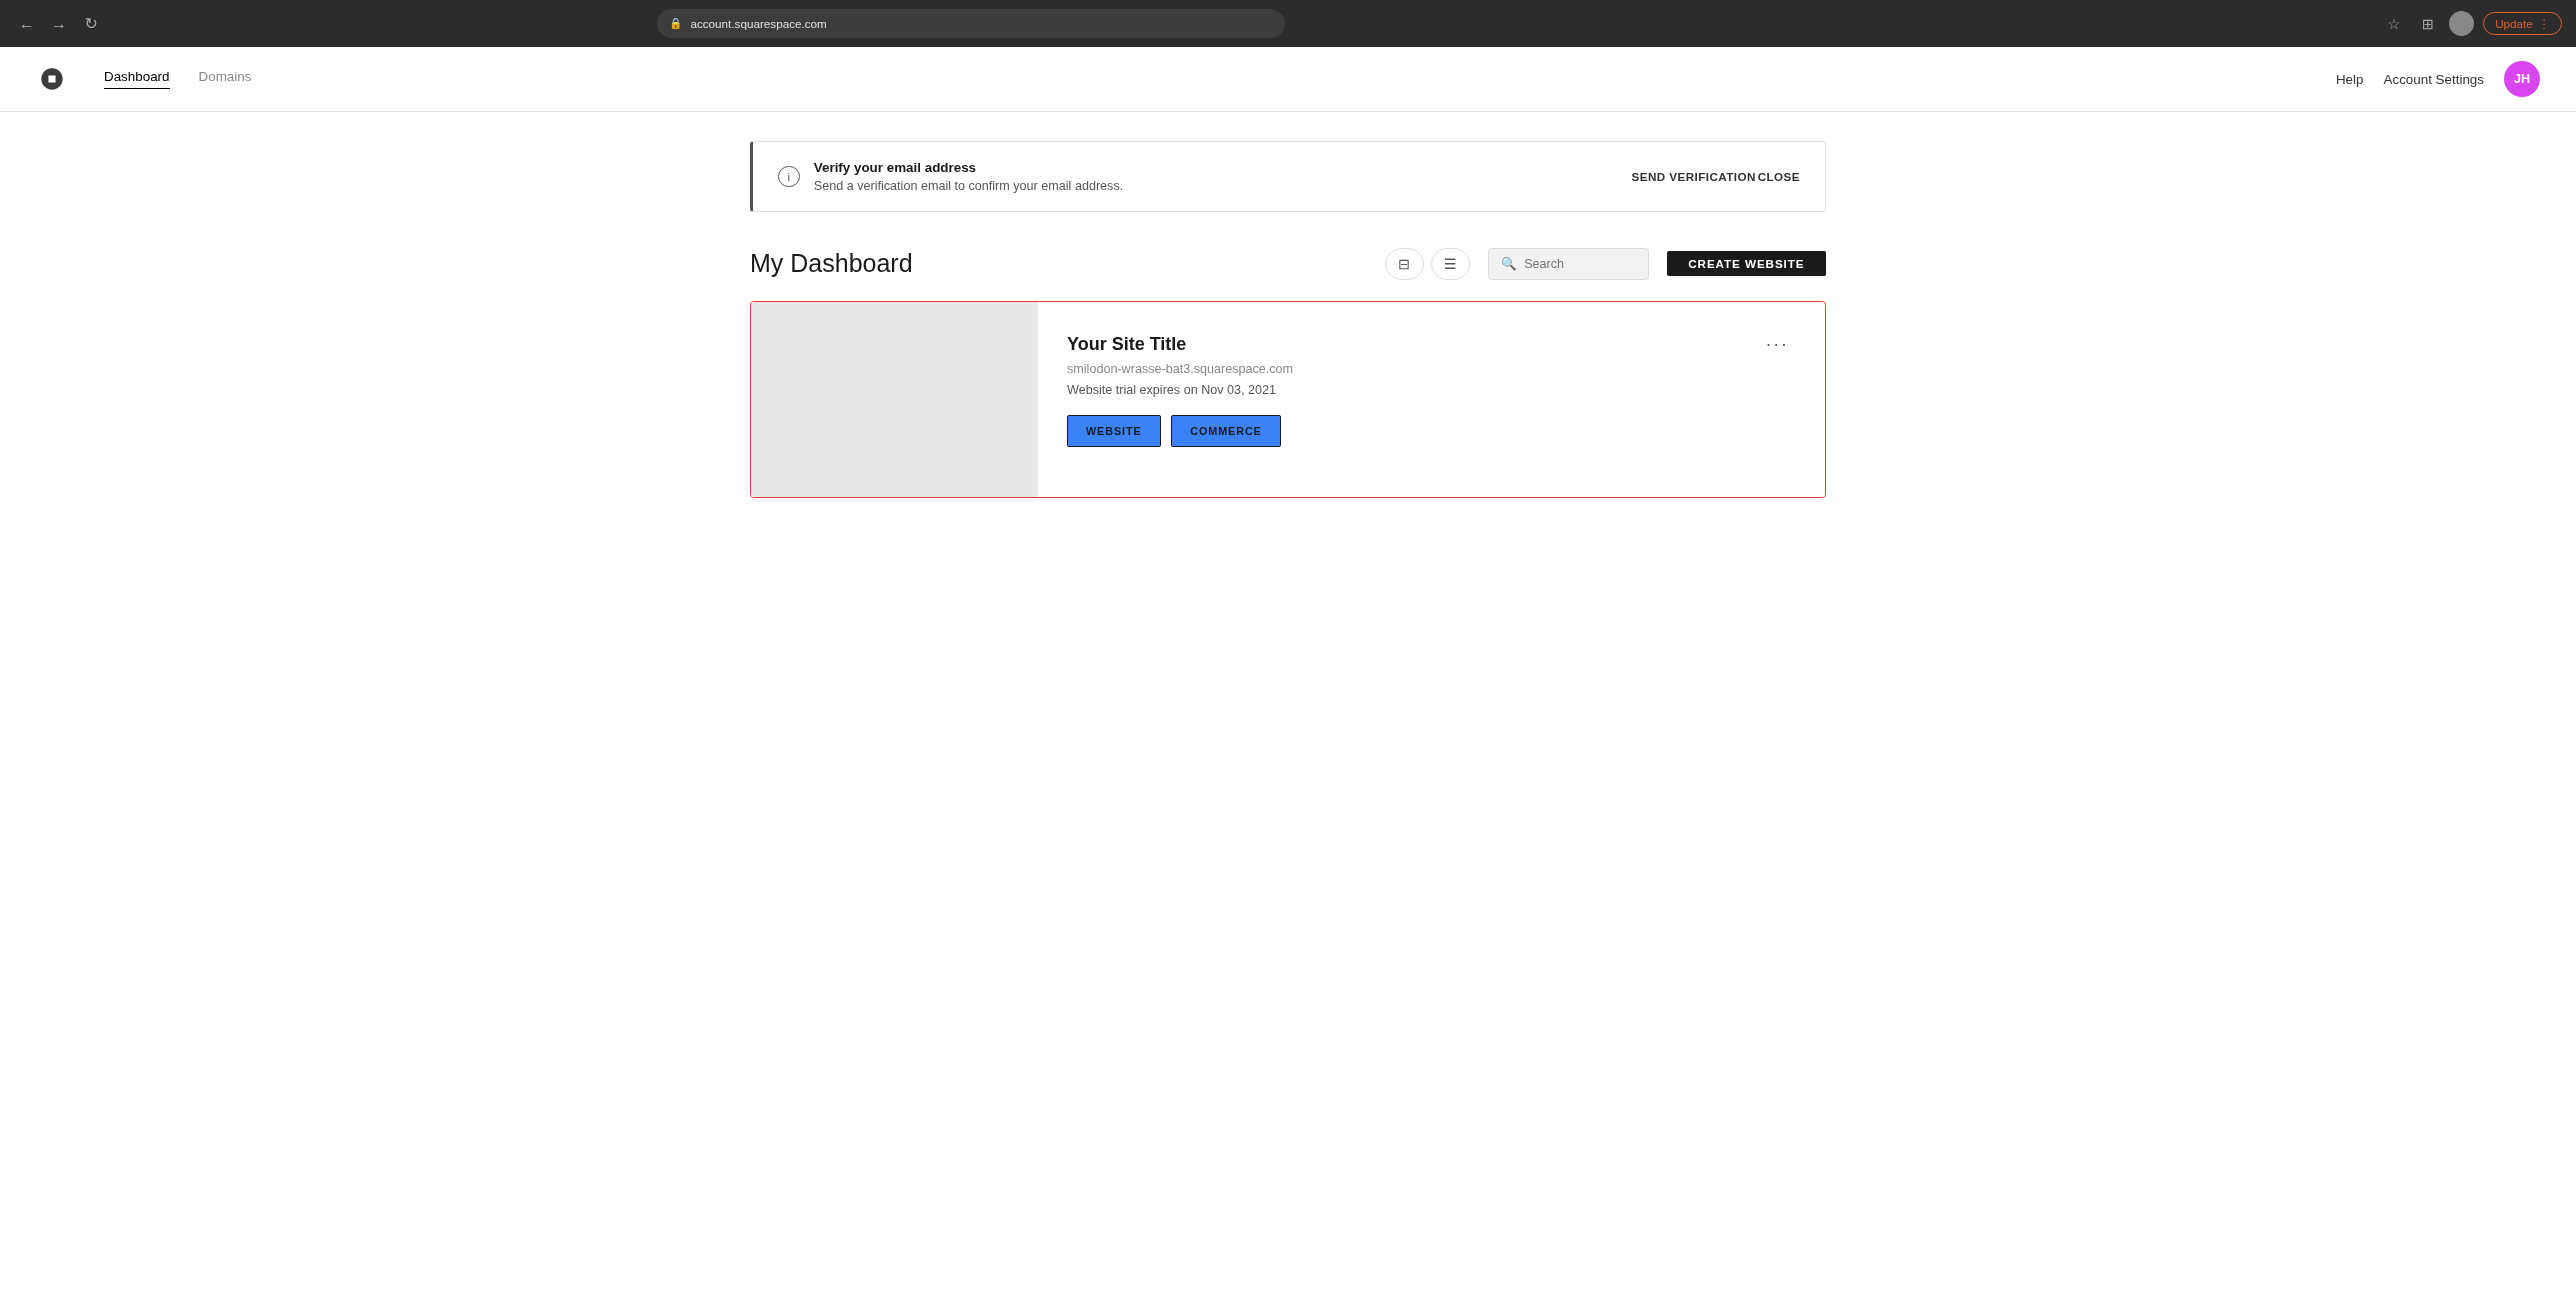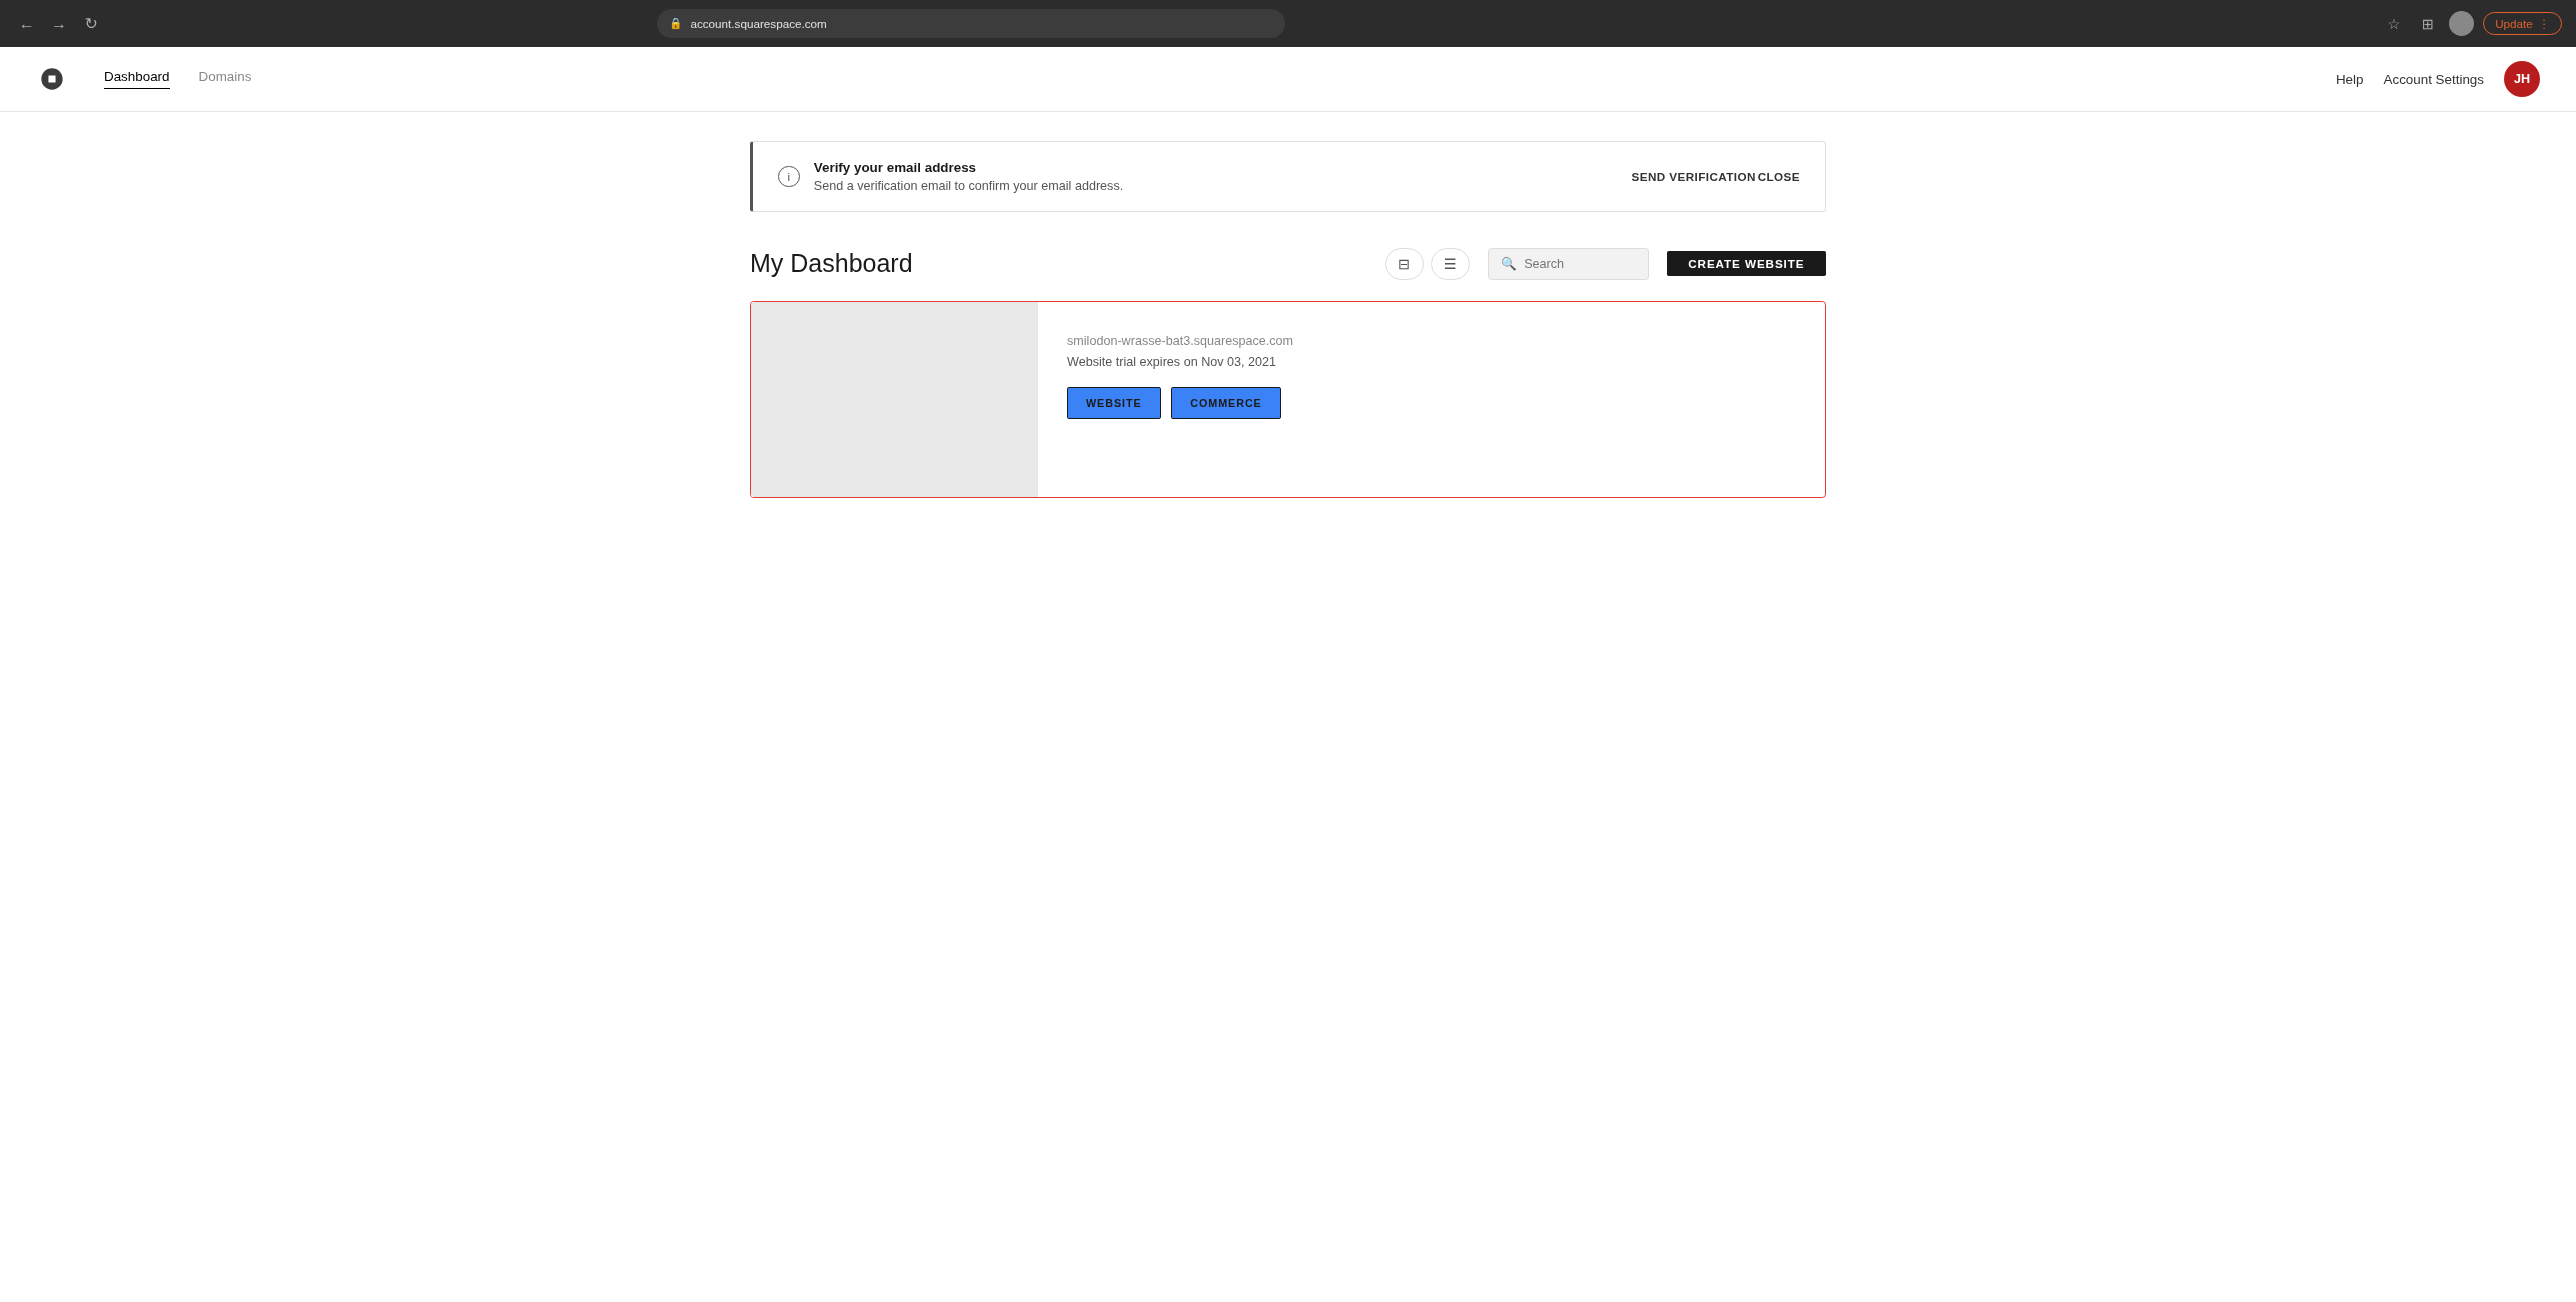--- a/index.html
+++ b/index.html
@@ -141,21 +141,21 @@
     }
     .nav-account-settings {
       font-size: 13.4px;
       color: #333;
       cursor: pointer;
     }
     .nav-user-avatar {
       width: 36px;
       height: 36px;
       border-radius: 50%;
-      background: #b91c1c;
+      background: #d946ef;
       display: flex;
       align-items: center;
       justify-content: center;
       color: #fff;
       font-size: 12.6px;
       font-weight: 600;
       cursor: pointer;
     }
 
     
@@ -428,20 +428,24 @@
         <span class="search-icon">🔍</span>
         <input class="search-input" type="text" placeholder="Search" style="">
       </div>
       <button class="create-website-btn">CREATE WEBSITE</button>
     </div>
 
     <div class="sites-grid">
       <div class="site-card">
         <div class="site-thumbnail"></div>
         <div class="site-info">
+          <div class="site-header-row">
+            <span class="site-title">Your Site Title</span>
+            <button class="site-more-btn">···</button>
+          </div>
           <div class="site-url">smilodon-wrasse-bat3.squarespace.com</div>
           <div class="site-trial">Website trial expires on Nov 03, 2021</div>
           <div class="site-actions">
             <button class="site-action-btn">WEBSITE</button>
             <button class="site-action-btn">COMMERCE</button>
           </div>
         </div>
       </div>
     </div>
   </div>

